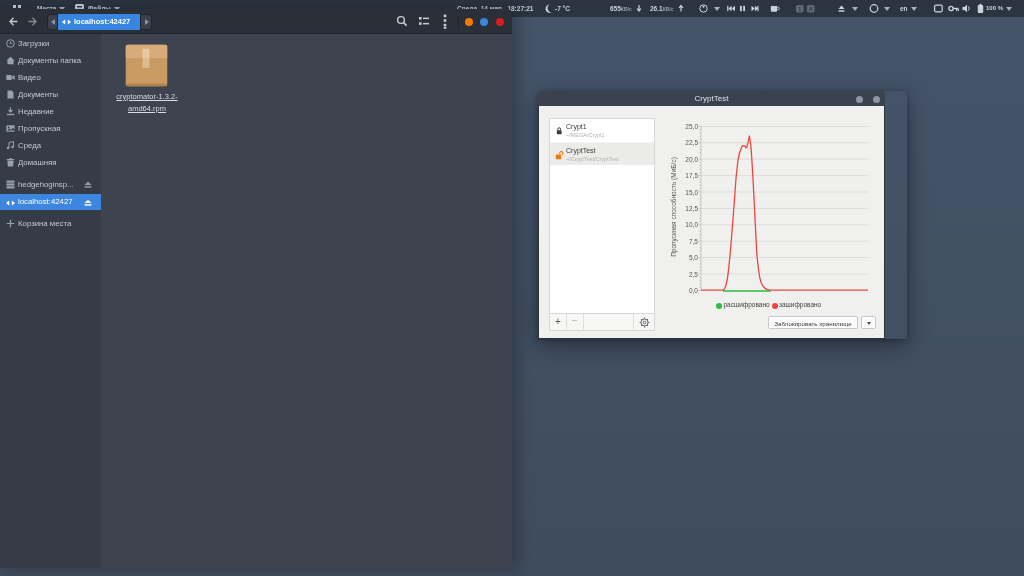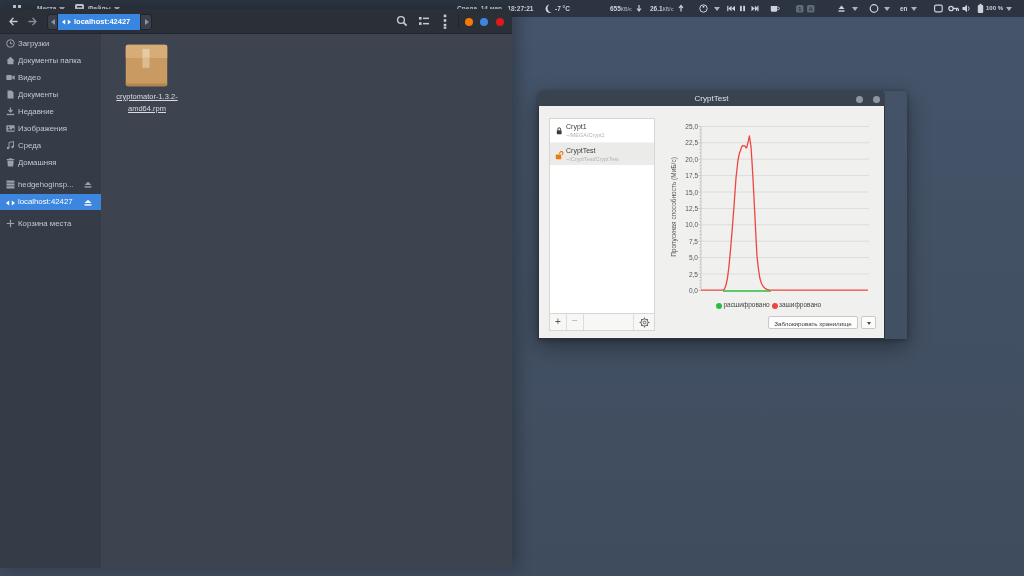--- a/index.html
+++ b/index.html
@@ -225,21 +225,21 @@
           <rect x="0.8" y="6.8" width="7.4" height="1.4" fill="#99a1ab"></rect>
         </svg>
         <span class="txt">Недавние</span>
       </div>
     <div class="srow" style="top:86px">
         <svg width="9" height="9" viewBox="0 0 9 9">
           <rect x="0.3" y="1.3" width="8.4" height="6.4" rx="0.8" fill="#99a1ab"></rect>
           <circle cx="2.6" cy="3.4" r="0.9" fill="#353b47"></circle>
           <path d="M1.2 6.6 l2.2 -2 l1.6 1.4 l2 -2.2 l1.6 1.8 v1 z" fill="#353b47"></path>
         </svg>
-        <span class="txt">Изображения</span>
+        <span class="txt">Пропускная</span>
       </div>
     <div class="srow" style="top:103px">
         <svg width="9" height="9" viewBox="0 0 9 9">
           <path d="M3 7 V1.5 l4.5 -1 V6" stroke="#99a1ab" stroke-width="1" fill="none"></path>
           <circle cx="2" cy="7" r="1.2" fill="#99a1ab"></circle>
           <circle cx="6.5" cy="6" r="1.2" fill="#99a1ab"></circle>
         </svg>
         <span class="txt">Среда</span>
       </div>
     <div class="srow" style="top:120px">

